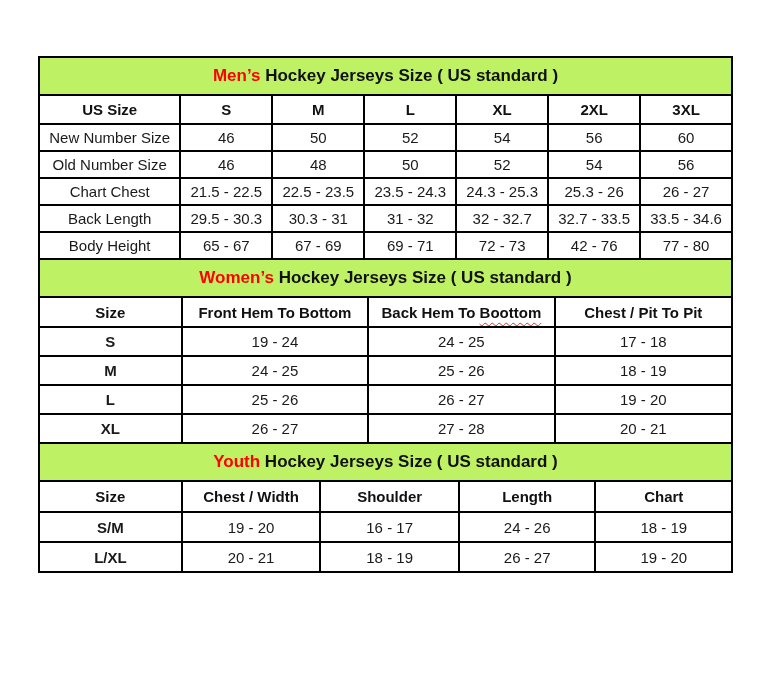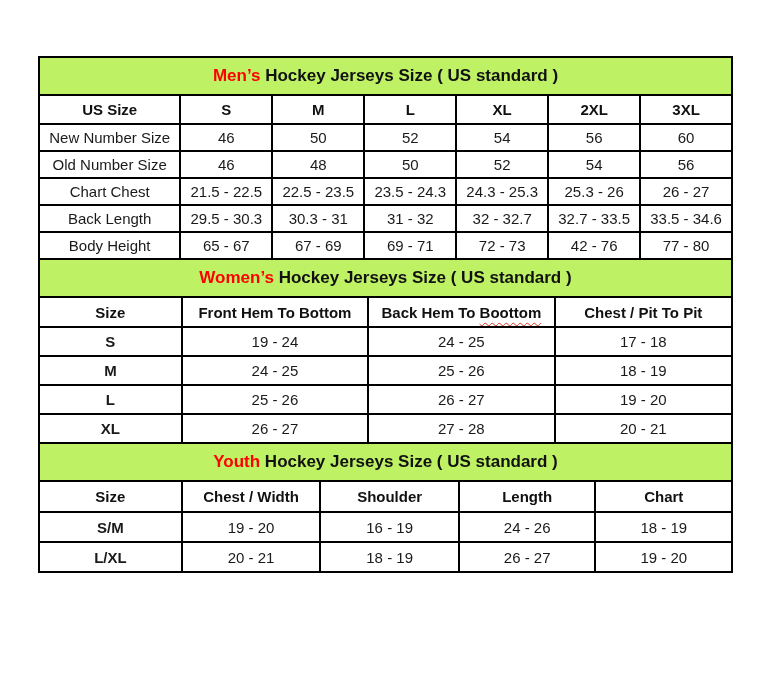--- a/index.html
+++ b/index.html
@@ -211,21 +211,21 @@
     <tr class="header-row">
       <th>Size</th>
       <th>Chest / Width</th>
       <th>Shoulder</th>
       <th>Length</th>
       <th>Chart</th>
     </tr>
     <tr class="data-row">
       <td class="row-label">S/M</td>
       <td>19 - 20</td>
-      <td>16 - 19</td>
+      <td>16 - 17</td>
       <td>24 - 26</td>
       <td>18 - 19</td>
     </tr>
     <tr class="data-row">
       <td class="row-label">L/XL</td>
       <td>20 - 21</td>
       <td>18 - 19</td>
       <td>26 - 27</td>
       <td>19 - 20</td>
     </tr>

